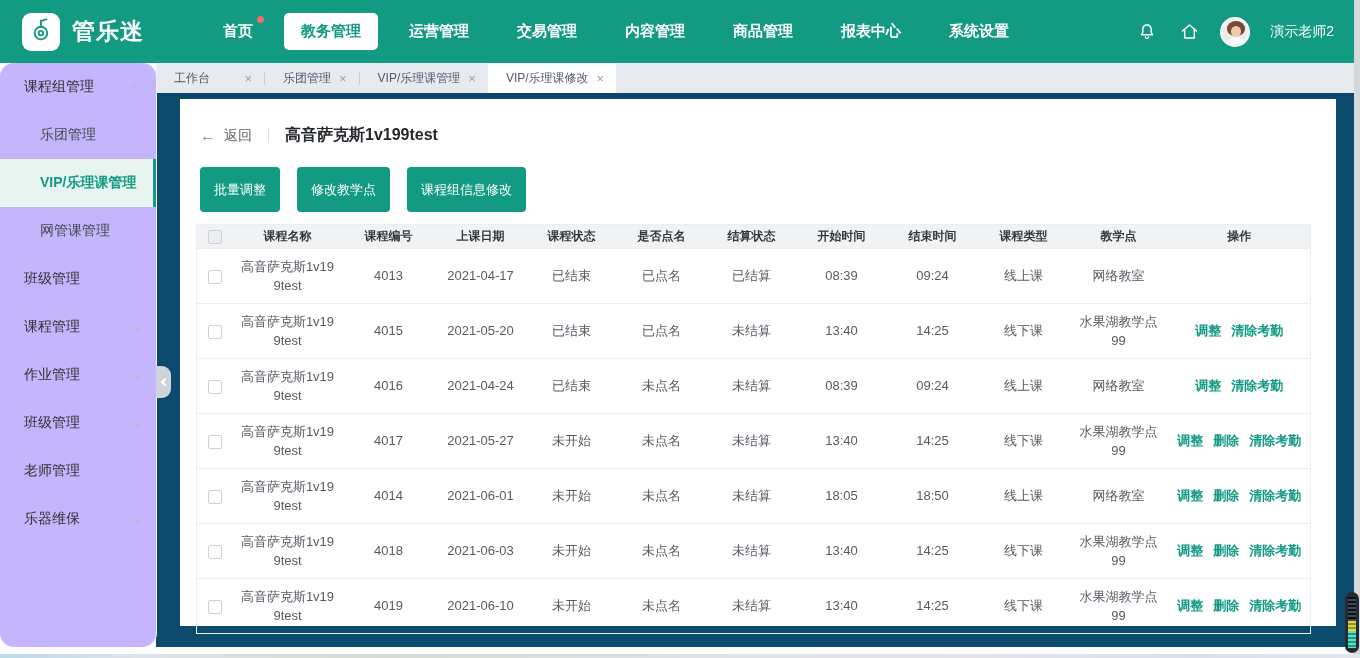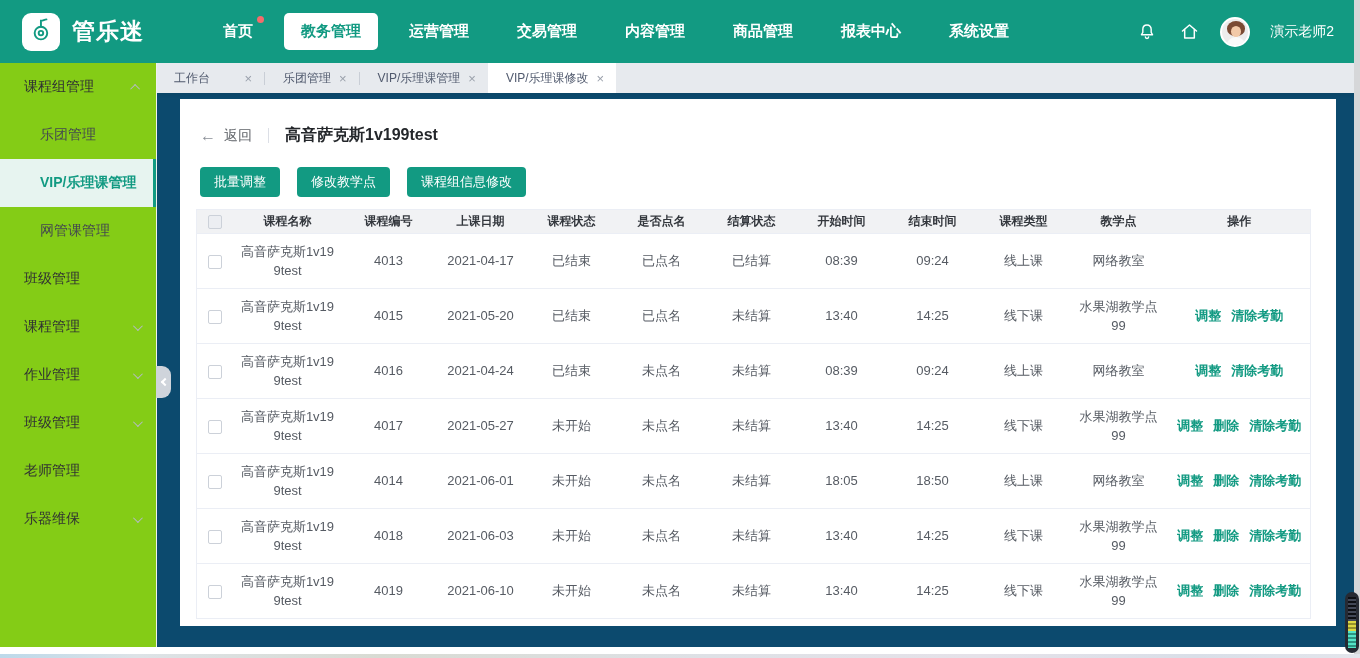--- a/index.html
+++ b/index.html
@@ -19,21 +19,21 @@
   .top-right{margin-left:auto;display:flex;align-items:center;gap:20px;justify-content:space-between;}
   .top-icon{width:22px;height:22px;display:flex;align-items:center;justify-content:center;cursor:pointer;}
   .avatar{width:30px;height:30px;border-radius:50%;background:#ededed;border:2px solid #fff;position:relative;overflow:hidden;cursor:pointer;}
   .av-hair{position:absolute;top:2px;left:5px;width:18px;height:15px;border-radius:50% 50% 46% 46%;background:#7a4a33;}
   .av-face{position:absolute;top:7px;left:9px;width:10px;height:11px;border-radius:50%;background:#f2c9a8;}
   .av-body{position:absolute;bottom:-3px;left:4px;width:20px;height:11px;border-radius:10px 10px 0 0;background:#fafafa;}
   .user-name{color:#fff;font-size:14px;cursor:pointer;white-space:nowrap;}
 
   
   .shell{display:flex;height:584px;}
-  .sidebar{width:156px;background:#84cc16;flex:none;box-shadow:1px 0 0 #f0f0f0;position:relative;z-index:4;}
+  .sidebar{width:156px;background:#c4b5fd;flex:none;box-shadow:1px 0 0 #f0f0f0;position:relative;z-index:4;border-radius:14px;}
   .side-item{height:48px;display:flex;align-items:center;padding:0 16px 0 24px;font-size:14px;color:#303133;cursor:pointer;position:relative;}
   .side-item.sub{padding-left:40px;color:#44494f;}
   .side-item.active{background:#e7f4f0;color:var(--accent);font-weight:700;}
   .side-item.active::after{content:"";position:absolute;right:0;top:0;bottom:0;width:3px;background:var(--accent);}
   .chev{margin-left:auto;width:7px;height:7px;border-right:1.5px solid #b4bac3;border-bottom:1.5px solid #b4bac3;flex:none;}
   .chev.down{transform:rotate(45deg) translateY(-2px);}
   .chev.up{transform:rotate(-135deg) translateY(-2px);}
 
   .collapse-handle{position:absolute;left:156px;top:366px;width:15px;height:32px;background:#cfd4db;border-radius:0 9px 9px 0;z-index:6;cursor:pointer;display:flex;align-items:center;justify-content:center;}
   .collapse-handle .chl{width:6px;height:6px;border-left:2px solid #fff;border-bottom:2px solid #fff;transform:rotate(45deg);margin-left:2px;}
@@ -49,21 +49,21 @@
 
   .content{flex:1;padding:6px 24px 0 24px;overflow:hidden;}
   .card{background:#fff;height:527px;padding:26px 16px 0 16px;}
   .back-row{display:flex;align-items:center;padding-left:4px;}
   .back-btn{display:flex;align-items:center;gap:8px;color:#5f6368;font-size:14px;cursor:pointer;}
   .back-arrow{font-size:16px;color:#8a8f97;}
   .vdiv{width:1px;height:15px;background:#dcdfe6;margin:0 16px;}
   .page-title{font-size:16px;font-weight:700;color:#24272b;}
 
   .toolbar{display:flex;gap:17px;margin:21px 0 0 4px;}
-  .t-btn{background:var(--accent);color:#fff;border:none;font-size:13px;font-family:inherit;height:30px;padding:0 14px;border-radius:4px;cursor:pointer;white-space:nowrap;}
+  .t-btn{background:var(--accent);color:#fff;border:none;font-size:13px;font-family:inherit;height:45px;padding:0 14px;border-radius:4px;cursor:pointer;white-space:nowrap;}
 
   table{border-collapse:collapse;margin-top:12px;width:1114px;table-layout:fixed;border:1px solid #ebeef5;}
   thead th{background:#f1f2f4;height:24px;font-size:12px;font-weight:700;color:#33373d;text-align:center;}
   tbody td{height:55px;border-top:1px solid #ebeef5;font-size:13px;color:#565b63;text-align:center;vertical-align:middle;padding:4px 2px;line-height:1.5;}
   td.wrap{word-break:break-all;padding:4px 8px;}
   .cb{display:inline-block;width:14px;height:14px;border:1px solid #ccd1d9;border-radius:2px;background:#fff;cursor:pointer;vertical-align:middle;}
   thead .cb{background:#eceef2;}
   .act-link{color:var(--accent);cursor:pointer;margin:0 5px;white-space:nowrap;font-weight:bold;}
 
   

